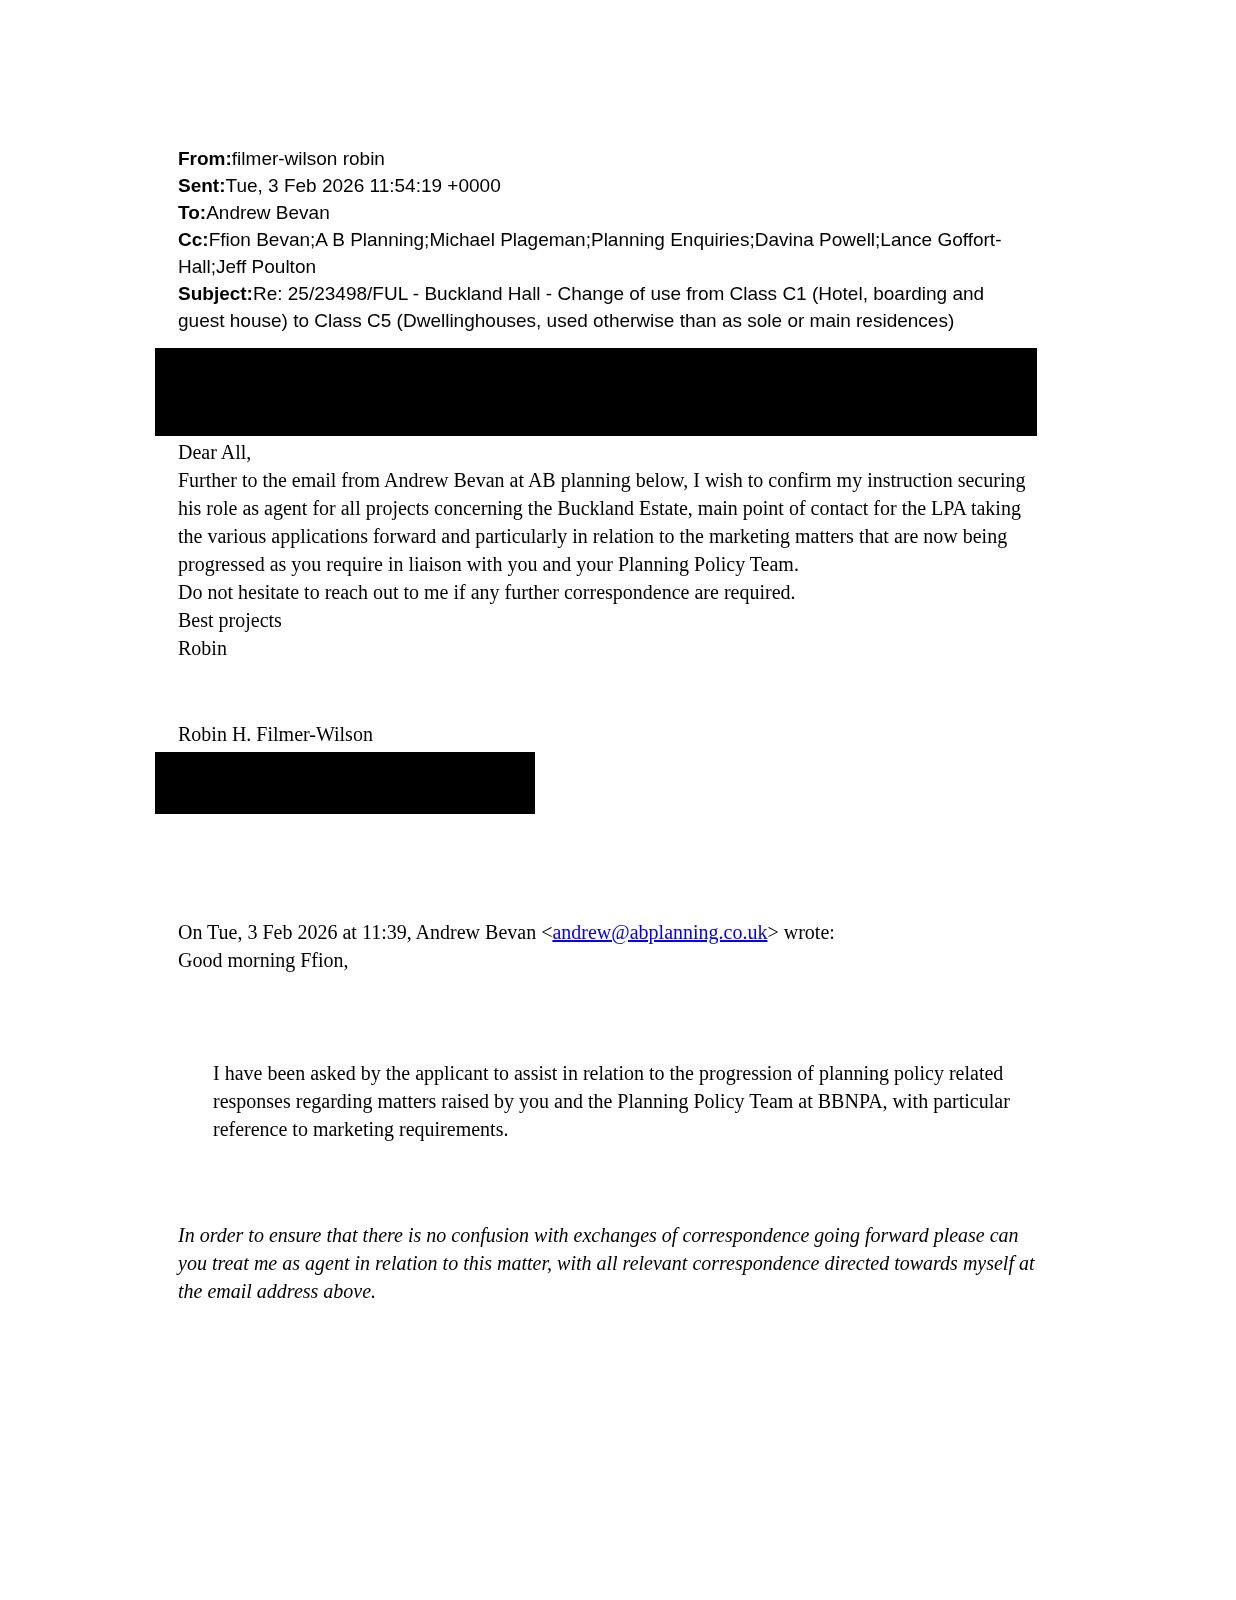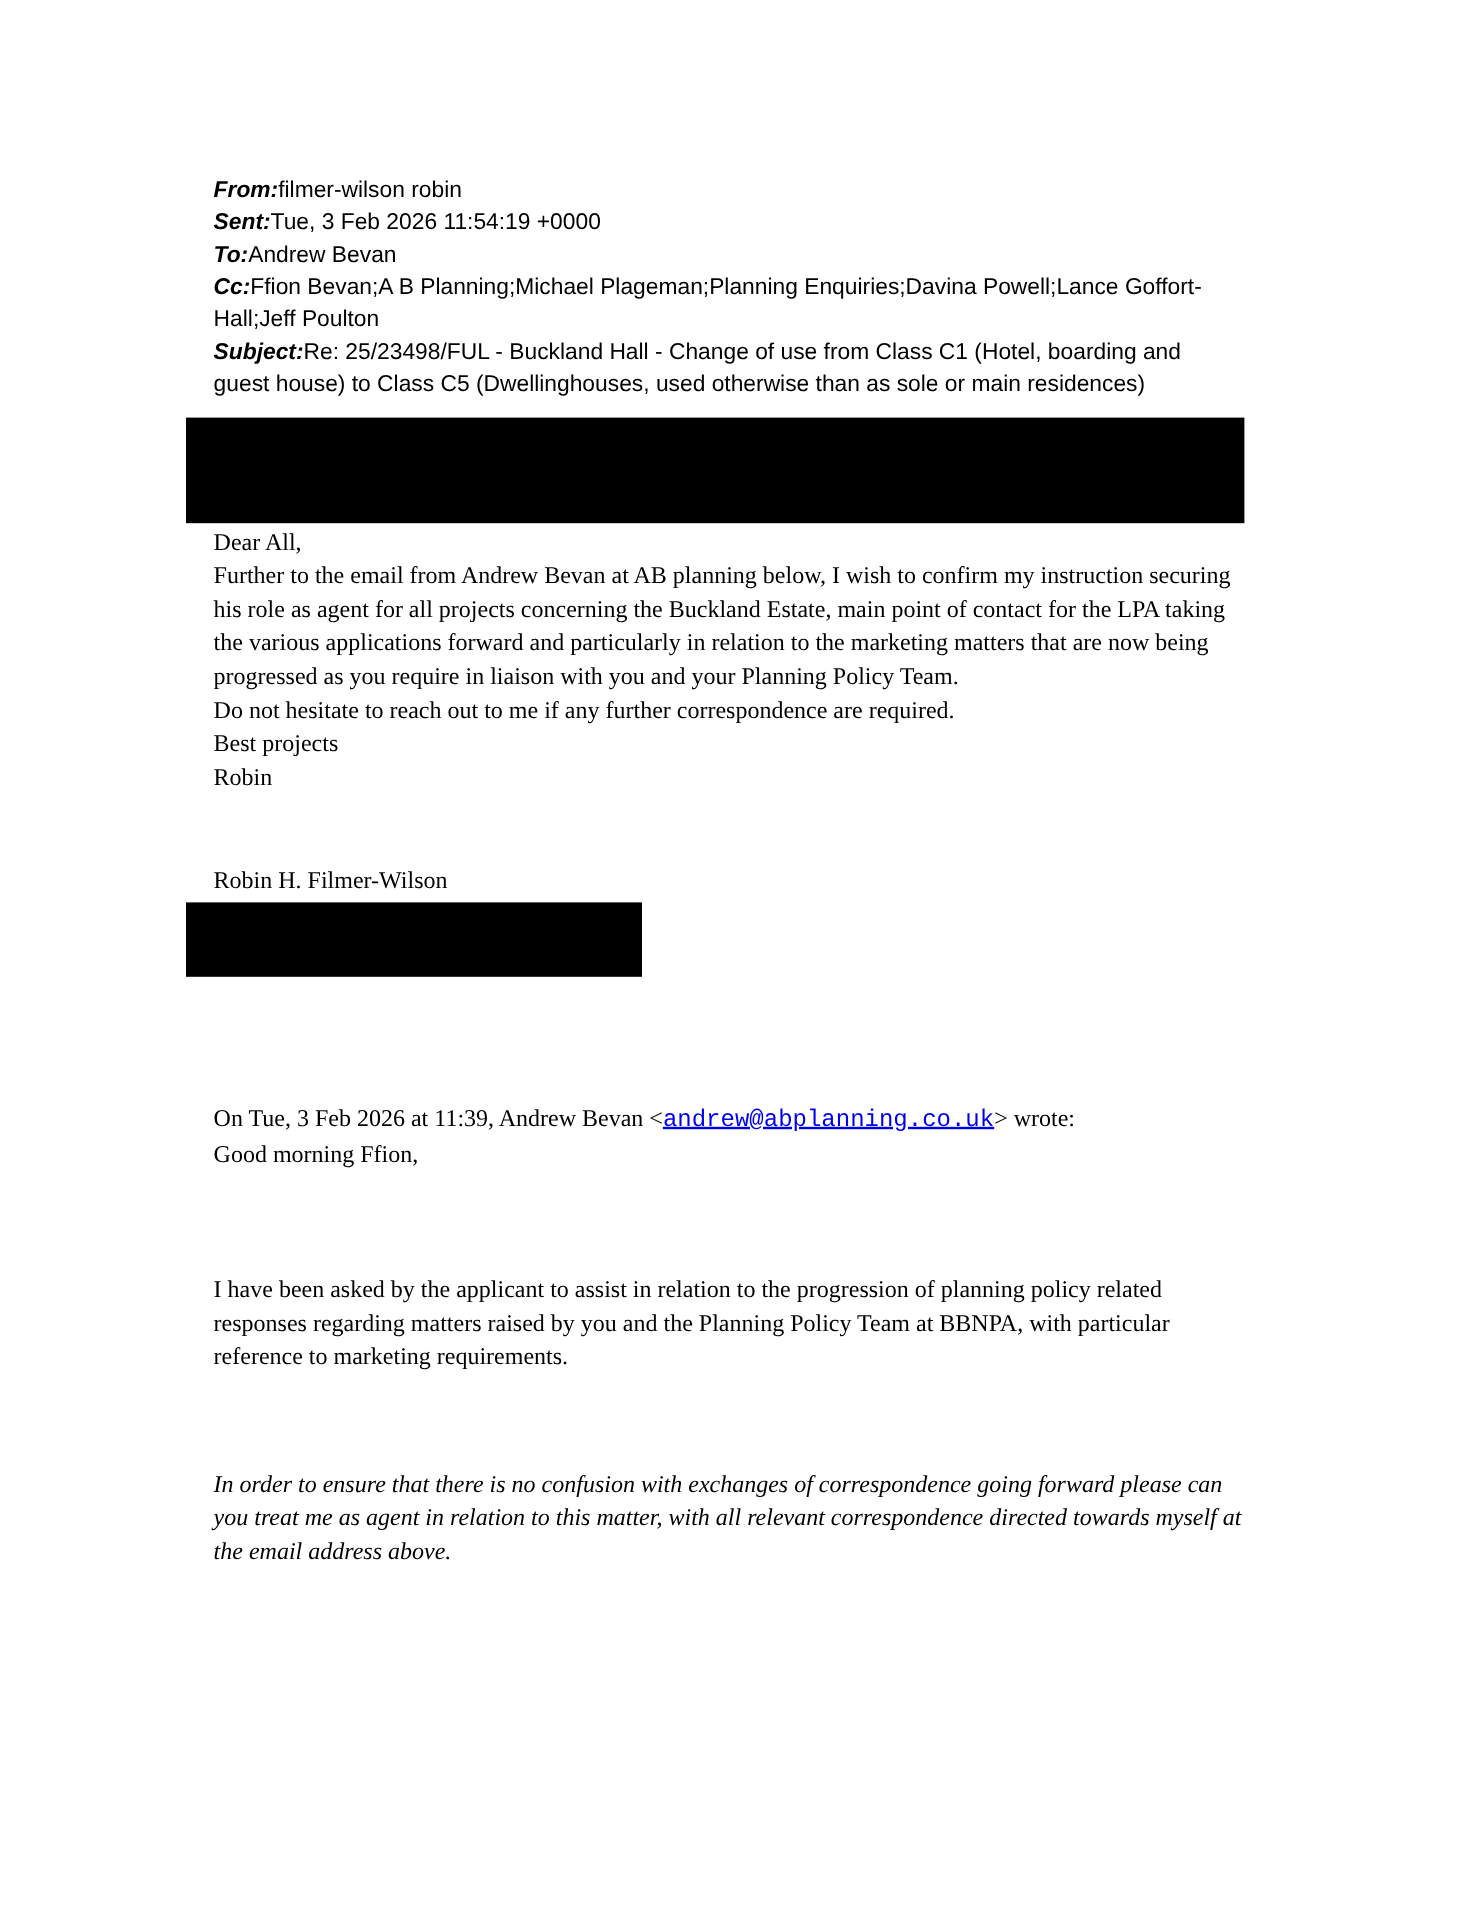--- a/index.html
+++ b/index.html
@@ -22,21 +22,20 @@
     width: 1037px; 
   }
   
   .header-block {
     font-size: 19px;
     line-height: 27px;
     max-width: 857px;
   }
   .header-block strong {
     font-weight: bold;
-    font-style: italic;
   }
   
   .redaction {
     background: #000000;
     margin-left: -23px;
   }
   .redaction-1 {
     margin-top: 14px;
     width: 882px;
     height: 88px;
@@ -57,30 +56,30 @@
     margin-top: 2px;
   }
   .sig-name {
     margin-top: 58px;
   }
   .quoted-intro {
     margin-top: 104px;
   }
   .quoted-para-1 {
     margin-top: 85px;
+    margin-left: 35px;
   }
   .quoted-para-2 {
     margin-top: 78px;
     font-style: italic;
   }
   a.email-link {
     color: #0000ee;
     text-decoration: underline;
     cursor: pointer;
-    font-family: Liberation Mono, monospace;
   }
 </style>
 </head>
 <body>
 
 <div class="page">
   <div class="content">
 
     <div class="header-block">
       <div><strong>From:</strong><span>filmer-wilson robin</span></div>

